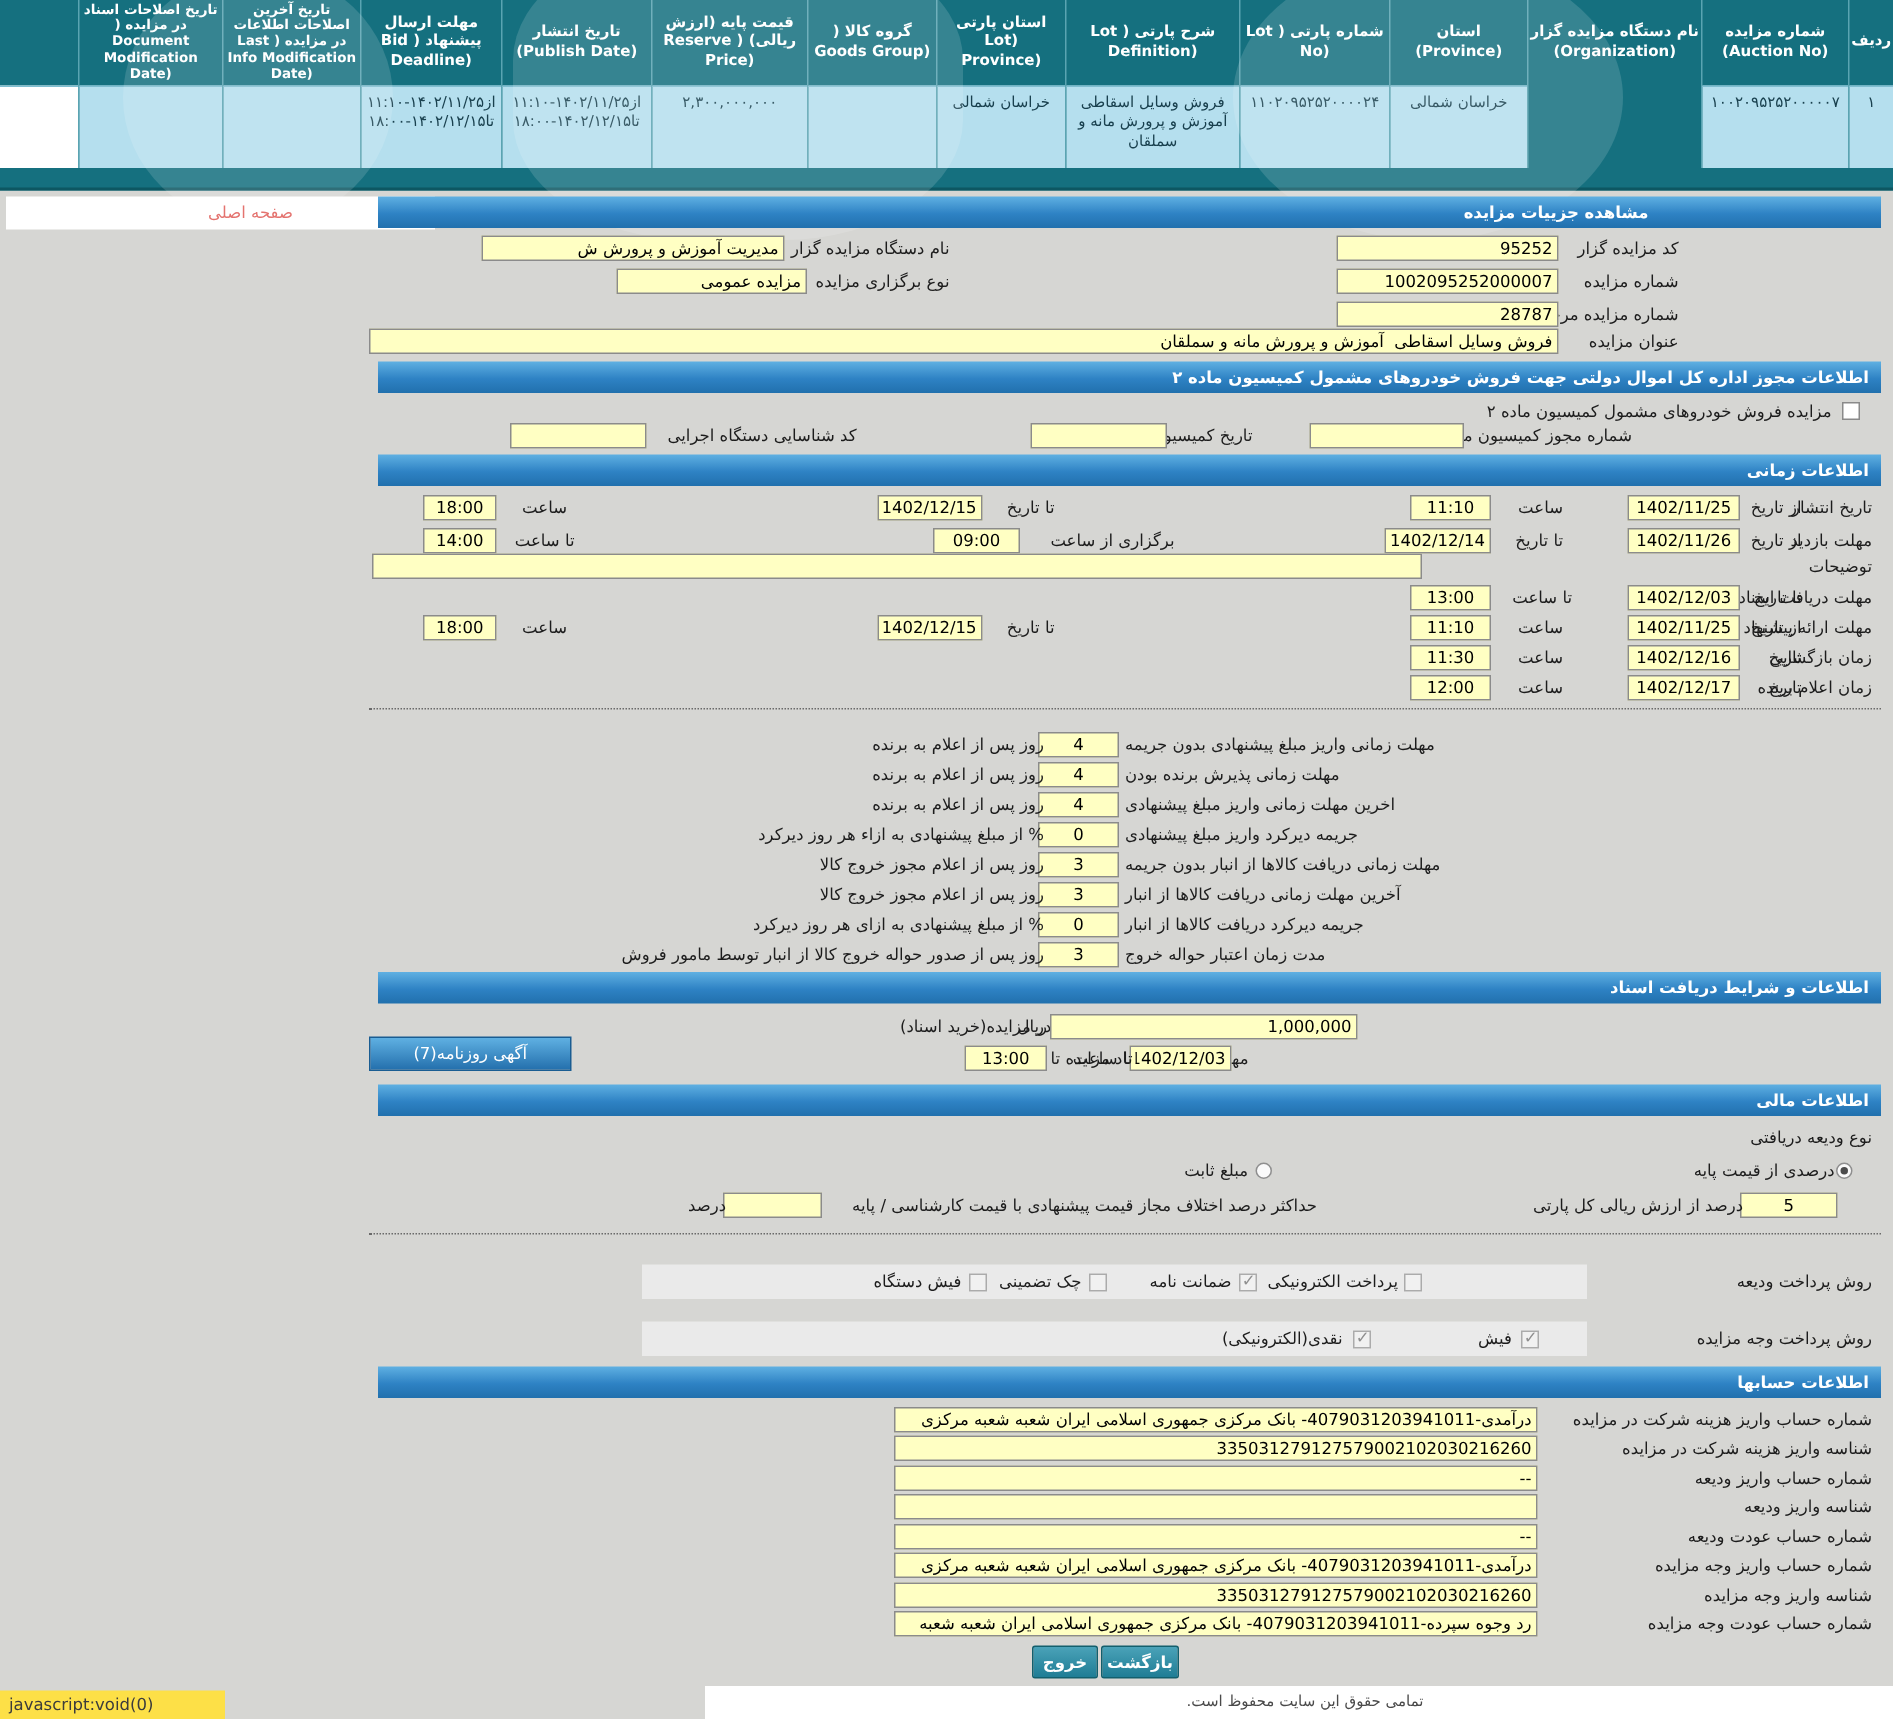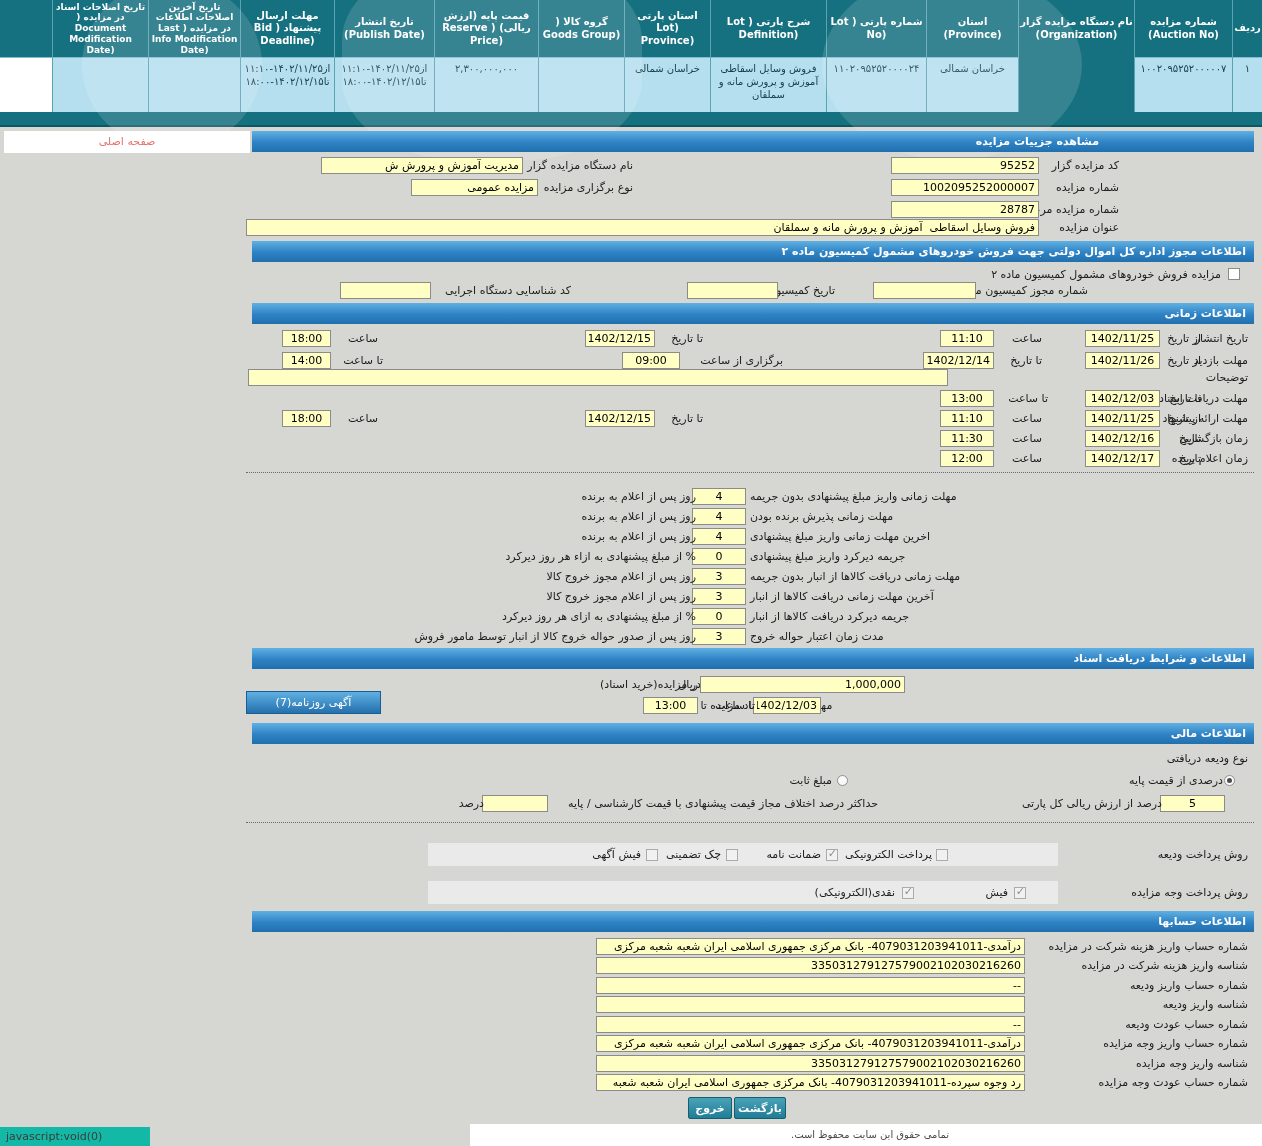--- a/index.html
+++ b/index.html
@@ -34,21 +34,21 @@
   .radio{position:absolute;width:11px;height:11px;border:1px solid #8f8f8f;border-radius:50%;background:#fafafa;box-sizing:border-box;}
   .radio.on::after{content:"";position:absolute;top:2px;right:2px;bottom:2px;left:2px;background:#4c4c4c;border-radius:50%;}
   .strip{position:absolute;height:23px;background:#eaeaea;}
   .btn{position:absolute;height:22px;background:linear-gradient(180deg,#4aa2b8 0%,#1f7d95 100%);
        color:#fff;border:1px solid #135f6d;border-radius:2px;font-size:11px;font-weight:bold;
        font-family:inherit;cursor:pointer;padding:0;}
   .npbtn{position:absolute;height:23px;background:linear-gradient(180deg,#5fb0e2 0%,#2470ad 100%);
        color:#fff;border:1px solid #1a5d92;font-size:11px;font-family:inherit;cursor:pointer;}
   .home{position:absolute;background:#ffffff;color:#e4736f;font-size:11px;text-align:center;line-height:22px;cursor:pointer;}
   .footer{position:absolute;background:#ffffff;text-align:center;font-size:10px;color:#4a4a4a;line-height:22px;}
-  .status{position:absolute;background:#14b8a6;font-size:11px;color:#3c3c3c;direction:ltr;text-align:left;
+  .status{position:absolute;background:#fde047;font-size:11px;color:#3c3c3c;direction:ltr;text-align:left;
           padding:3px 6px;box-sizing:border-box;}
 </style>
 </head>
 <body>
 
 <div class="page">
 
   <div class="toptable">
     <div class="wm" style="right:180px;top:-30px;width:260px;height:190px;"></div>
     <div class="wm" style="right:620px;top:-40px;width:300px;height:200px;border-radius:40%;"></div>
@@ -145,21 +145,21 @@
       </div>
       <div class="tt-col" style="width:52px;border-left:none">
         <div class="tt-h">
             <span></span>
           </div>
         <div class="tt-d white"></div>
       </div>
     </div>
   </div>
 
-  <div class="home" style="left:4px;top:131px;width:246px;height:22px;">صفحه اصلی</div>
+  <div class="home" style="left:4px;top:131px;width:246px;height:22px;padding-left:40px;">صفحه اصلی</div>
 
   <div class="content">
 
     <div class="bar" style="top:0;width:1002px;">
         <span style="padding-right:155px;">مشاهده جزییات مزایده</span>
       </div>
 
     <div class="row" style="top:26px;">
       <span class="flbl" style="right:135px;">کد مزایده گزار</span>
       <input class="inp" style="right: 215px; width: 140px;" value="95252">
@@ -349,21 +349,21 @@
     <div class="strip" style="top:712px;right:196px;width:630px;"></div>
     <div class="row" style="top:715px;">
       <span class="flbl" style="right:6px;">روش پرداخت ودیعه</span>
       <span class="cb dis" style="right:306px;top:3px;"></span>
       <span class="flbl" style="right:322px;">پرداخت الکترونیکی</span>
       <span class="cb dis on" style="right:416px;top:3px;"></span>
       <span class="flbl" style="right:433px;">ضمانت نامه</span>
       <span class="cb dis" style="right:516px;top:3px;"></span>
       <span class="flbl" style="right:533px;">چک تضمینی</span>
       <span class="cb dis" style="right:596px;top:3px;"></span>
-      <span class="flbl" style="right:613px;">فیش آگهی</span>
+      <span class="flbl" style="right:613px;">فیش دستگاه</span>
     </div>
 
     <div class="strip" style="top:750px;right:196px;width:630px;"></div>
     <div class="row" style="top:753px;">
       <span class="flbl" style="right:6px;">روش پرداخت وجه مزایده</span>
       <span class="cb dis on" style="right:228px;top:3px;"></span>
       <span class="flbl" style="right:246px;">فیش</span>
       <span class="cb dis on" style="right:340px;top:3px;"></span>
       <span class="flbl" style="right:359px;">نقدی(الکترونیکی)</span>
     </div>

